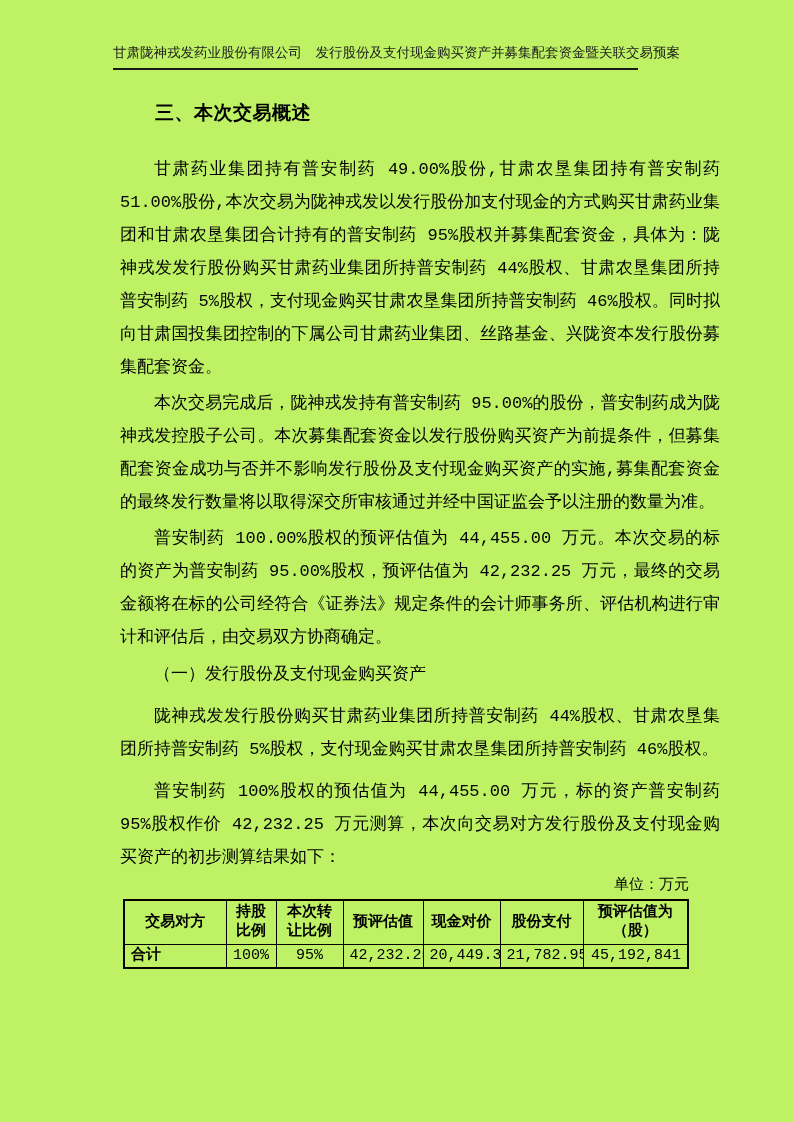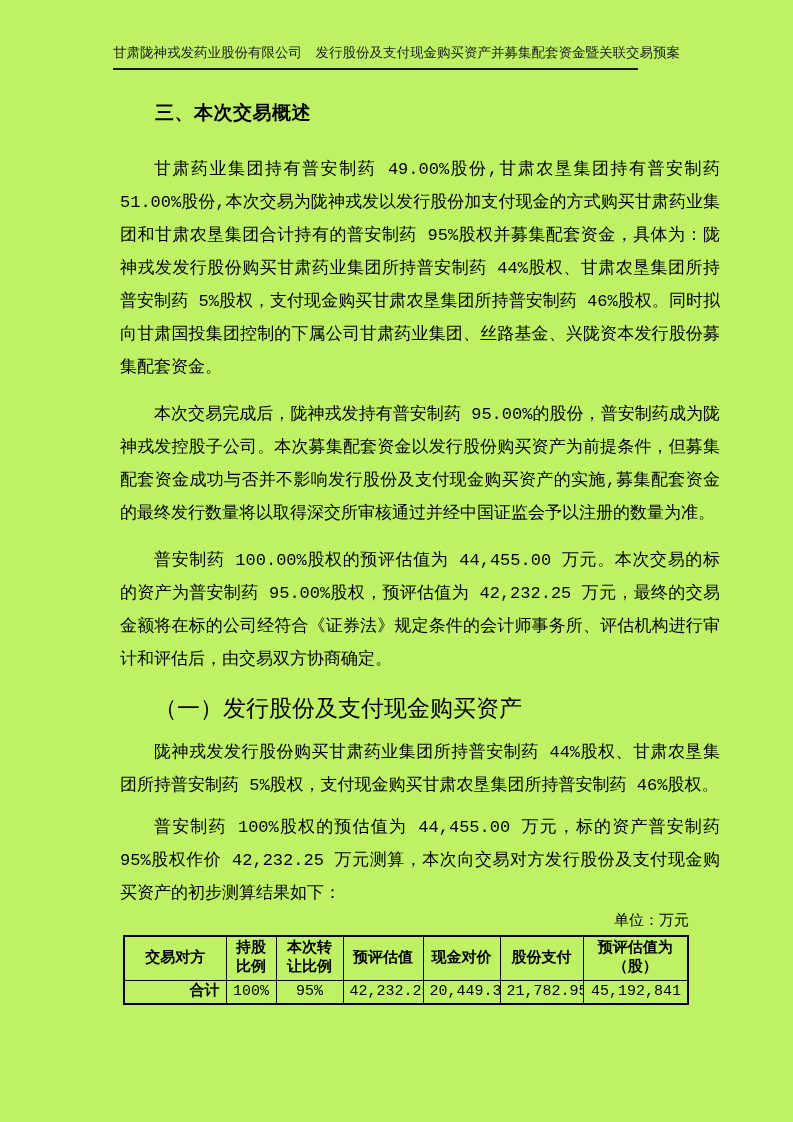--- a/index.html
+++ b/index.html
@@ -37,29 +37,29 @@
     font-weight: bold;
     line-height: 26px;
     padding-left: 35px;
     letter-spacing: 0.5px;
   }
   .body-para {
     font-size: 17px;
     line-height: 33px;
     text-indent: 2em;
     text-align: justify;
-    margin-top: 14px;
+    margin-top: 3px;
   }
   .first-para { margin-top: 26px; }
   .subsection-title {
-    font-size: 23px;
+    font-size: 17px;
     font-weight: normal;
     line-height: 33px;
     padding-left: 34px;
-    margin-top: 18px;
+    margin-top: 4px;
   }
   .loose { margin-top: 9px; }
   .unit-label {
     font-size: 15px;
     line-height: 22px;
     text-align: right;
     padding-right: 31px;
     margin-top: 1px;
   }
   table.deal-table {
@@ -86,21 +86,21 @@
   .deal-table td {
     font-size: 15px;
     height: 24px;
     line-height: 22px;
     padding: 0 6px;
     vertical-align: middle;
   }
   td.cell-name { text-align: left; }
   td.cell-pct  { text-align: center; }
   td.cell-num  { text-align: right; }
-  tr.total-row td.cell-name { text-align: right; font-weight: bold; }
+  tr.total-row td.cell-name { text-align: left; font-weight: bold; }
 </style>
 </head>
 <body>
 
 <div class="page">
 
   <div class="running-head">
     <span>甘肃陇神戎发药业股份有限公司　发行股份及支付现金购买资产并募集配套资金暨关联交易预案</span>
   </div>
 

